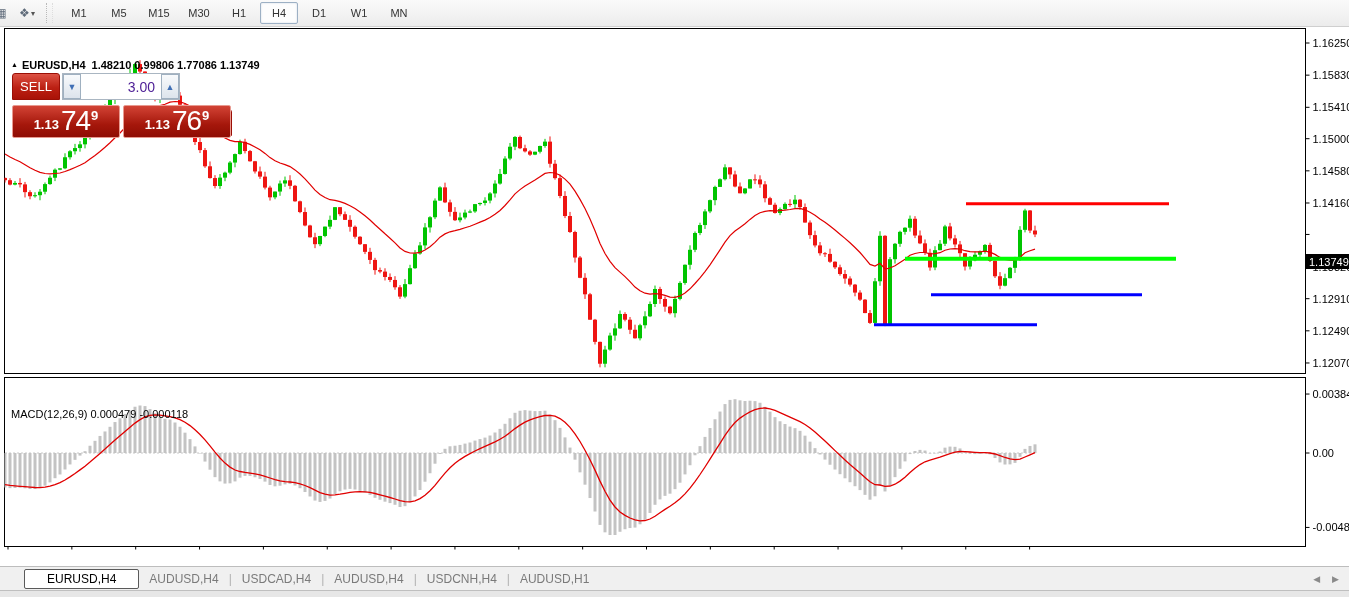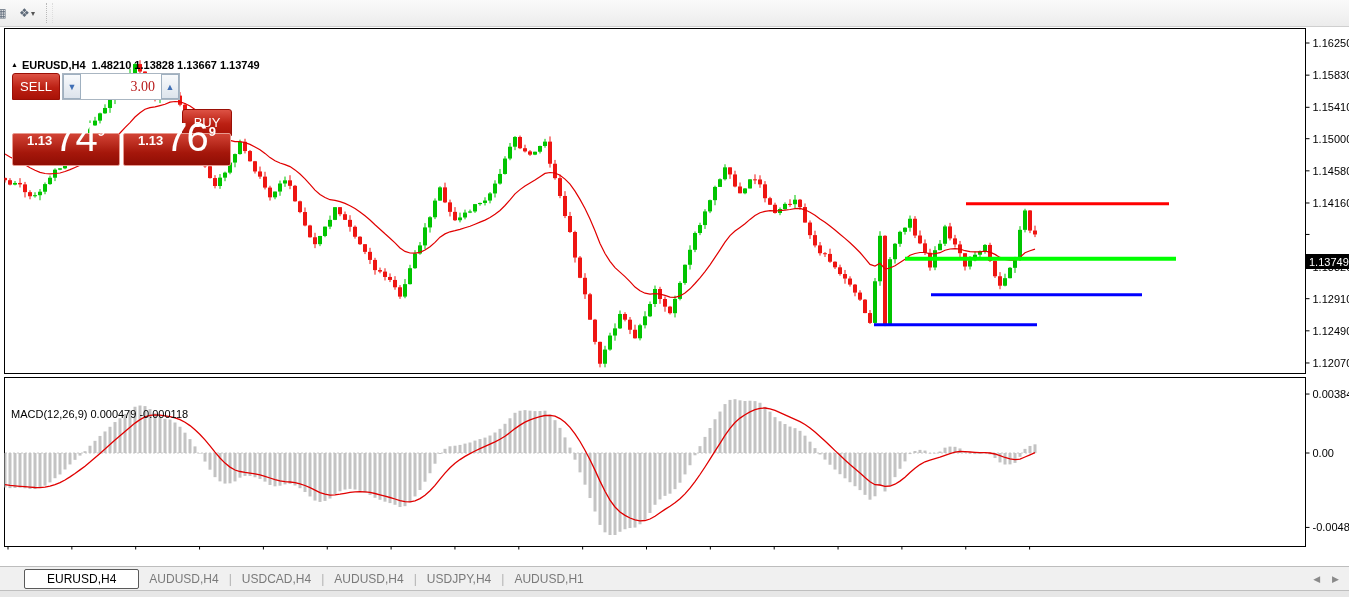--- a/index.html
+++ b/index.html
@@ -25,27 +25,27 @@
   #macd-label{position:absolute;left:11px;top:381px;z-index:2;font-size:11px;color:#000;}
 
   
   #trade-widget{position:absolute;left:12px;top:46px;width:220px;z-index:3;}
   #tw-row1{position:relative;height:31px;}
   .tw-btn{position:absolute;top:0;height:27px;background:linear-gradient(#dd5244,#bb2013 55%,#a91207);color:#fff;font-size:13px;display:flex;align-items:center;justify-content:center;border-radius:3px 3px 0 0;border:1px solid #9a0f06;box-sizing:border-box;cursor:pointer;}
   #sell-btn{left:0;width:48px;}
   #buy-btn{left:170px;width:50px;margin-top:36px;}
   #vol-stepper{position:absolute;left:50px;top:0;width:118px;height:27px;background:#e9edf2;border:1px solid #aab6c2;box-sizing:border-box;display:flex;}
   .spin-btn{width:20px;height:100%;background:linear-gradient(#f8fafc,#dde4ec);border:1px solid #9fb0c0;box-sizing:border-box;color:#3f6fb5;font-size:9px;display:flex;align-items:center;justify-content:center;cursor:pointer;}
-  #vol-input{width:74px;height:100%;border:none;outline:none;text-align:right;font-size:14px;padding:0 6px 0 0;font-family:Liberation Serif, serif;color:#b91c1c;}
+  #vol-input{width:74px;height:100%;border:none;outline:none;text-align:right;font-size:14px;padding:0 6px 0 0;font-family:Liberation Sans, sans-serif;color:#4c1d95;}
   #tw-row2{position:relative;height:34px;margin-top:1px;}
-  .price-tile{position:absolute;top:0;height:33px;background:linear-gradient(#d24335,#a5170b 60%,#8f0d04);border:1px solid #e89a90;border-radius:2px;box-sizing:border-box;color:#fff;display:flex;align-items:flex-end;justify-content:center;padding-bottom:14px;cursor:pointer;margin-top:28px;}
+  .price-tile{position:absolute;top:0;height:33px;background:linear-gradient(#d24335,#a5170b 60%,#8f0d04);border:1px solid #e89a90;border-radius:2px;box-sizing:border-box;color:#fff;display:flex;align-items:flex-end;justify-content:center;padding-bottom:2px;cursor:pointer;}
   #sell-tile{left:0;width:108px;}
   #buy-tile{left:111px;width:108px;}
   .pt-prefix{font-size:13px;font-weight:bold;line-height:20px;margin-right:2px;}
-  .pt-big{font-size:40px;line-height:28px;letter-spacing:-1px;}
+  .pt-big{font-size:28px;line-height:28px;letter-spacing:-1px;}
   .pt-sup{font-size:13px;font-weight:bold;line-height:10px;margin-bottom:14px;margin-left:1px;}
 
   
   #cur-price-label{position:absolute;left:1306px;top:227px;width:43px;height:15px;background:#000;color:#fff;font-size:11px;display:flex;align-items:center;justify-content:flex-start;padding-left:3px;box-sizing:border-box;z-index:2;}
 
   
   #date-axis{position:absolute;left:0;top:551px;width:1349px;height:15px;z-index:2;}
   .date-label{position:absolute;top:0;font-size:11px;color:#000;white-space:nowrap;transform:translateX(-50%);}
   .date-label.first{transform:none;}
 
@@ -65,20 +65,31 @@
 
 <div id="app">
 
   <div id="toolbar">
     <div class="tb-icon" id="icon-newchart">▦</div>
     <div class="tb-icon">
       <span>❖</span>
       <span class="tb-caret">▾</span>
     </div>
     <div class="tb-sep"></div>
+    <div id="tf-group" style="display:flex;align-items:center;">
+        <div class="tf-btn">M1</div>
+        <div class="tf-btn">M5</div>
+        <div class="tf-btn">M15</div>
+        <div class="tf-btn">M30</div>
+        <div class="tf-btn">H1</div>
+        <div class="tf-btn active">H4</div>
+        <div class="tf-btn">D1</div>
+        <div class="tf-btn">W1</div>
+        <div class="tf-btn">MN</div>
+      </div>
   </div>
 
   <div id="chart-region">
     <svg id="chart-svg" width="1349" height="539" viewBox="0 27 1349 539">
         <defs>
           <clipPath id="clipMain">
             <rect x="4.5" y="28.5" width="1301" height="345"></rect>
           </clipPath>
           <clipPath id="clipMacd">
             <rect x="4.5" y="377.5" width="1301" height="169"></rect>
@@ -759,21 +770,21 @@
         <line x1="710.35" y1="546.5" x2="710.35" y2="549.5" stroke="#000"></line>
         <line x1="774.2" y1="546.5" x2="774.2" y2="549.5" stroke="#000"></line>
         <line x1="838.0500000000001" y1="546.5" x2="838.0500000000001" y2="549.5" stroke="#000"></line>
         <line x1="901.9" y1="546.5" x2="901.9" y2="549.5" stroke="#000"></line>
         <line x1="965.75" y1="546.5" x2="965.75" y2="549.5" stroke="#000"></line>
         <line x1="1029.6" y1="546.5" x2="1029.6" y2="549.5" stroke="#000"></line>
       </svg>
 
     <div id="chart-header">
       <span class="collapse">▲</span><span>EURUSD,H4</span>
-      <span>1.48210</span><span>1.13828</span><span>1.13667</span><span>1.13749</span>
+      <span>1.48210</span><span>0.99806</span><span>1.77086</span><span>1.13749</span>
     </div>
 
     <div id="macd-label">MACD(12,26,9) 0.000479 -0.000118</div>
 
     <div id="trade-widget">
       <div id="tw-row1">
         <div class="tw-btn" id="sell-btn">SELL</div>
         <div id="vol-stepper">
           <div class="spin-btn">▼</div>
           <input id="vol-input" value="3.00" style="">
@@ -820,21 +831,21 @@
 
   <div id="tabbar">
     <div id="tabs-holder" style="display:flex;align-items:center;">
         <div class="tab active">EURUSD,H4</div>
         <div class="tab">AUDUSD,H4</div>
         <span class="tab-sep">|</span>
         <div class="tab">USDCAD,H4</div>
         <span class="tab-sep">|</span>
         <div class="tab">AUDUSD,H4</div>
         <span class="tab-sep">|</span>
-        <div class="tab">USDJPY,H4</div>
+        <div class="tab">USDCNH,H4</div>
         <span class="tab-sep">|</span>
         <div class="tab">AUDUSD,H1</div>
       </div>
     <div id="tab-scroll">
       <span>◀</span>
       <span>▶</span>
     </div>
   </div>
 
   <div id="statusbar"></div>

